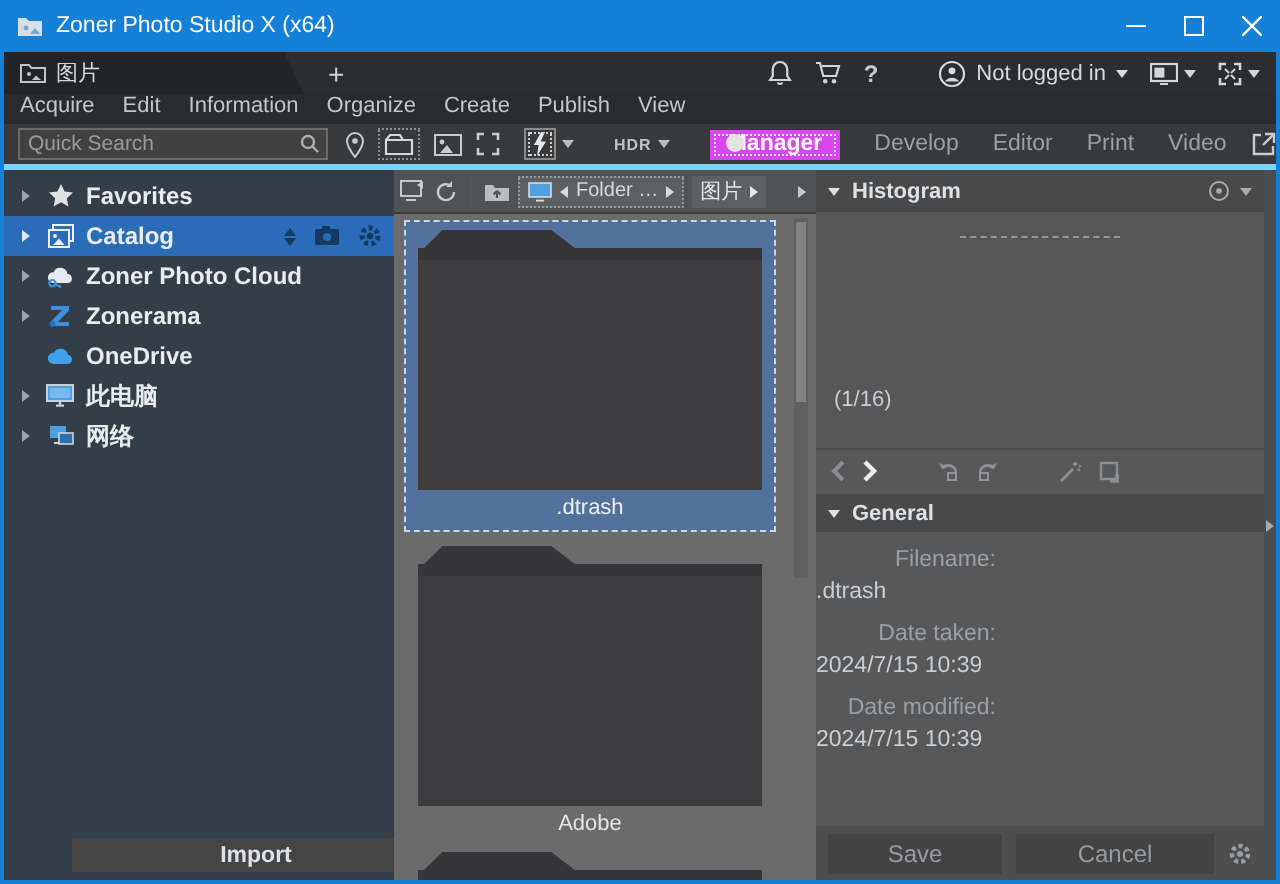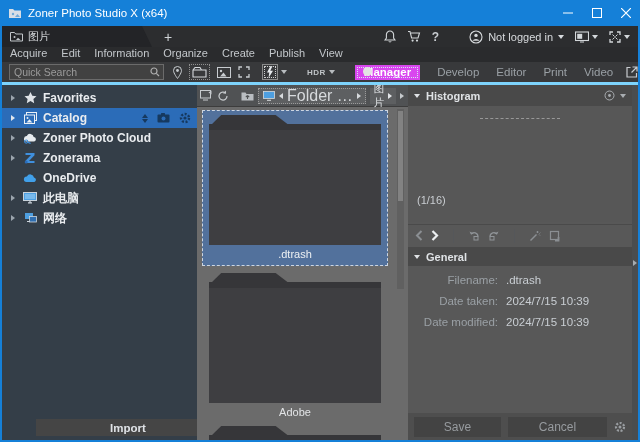--- a/index.html
+++ b/index.html
@@ -55,21 +55,21 @@
   .side-row.selected{background:#2b6cb8;}
   .side-row.selected .trail{margin-left:auto;display:flex;align-items:center;gap:9px;padding-right:6px;color:#16395f;}
   .sortico{display:flex;flex-direction:column;gap:1px;align-items:center;}
   .import-btn{position:absolute;left:6px;bottom:4px;width:184px;height:17px;background:#454545;color:#dfe2e6;font-size:11.5px;font-weight:bold;display:flex;align-items:center;justify-content:center;margin-left:28px;}
 
   
   .browser{position:absolute;left:197px;top:85px;width:211px;height:355px;background:#6b6b6b;overflow:hidden;}
   .btopbar{position:absolute;left:0;top:0;width:211px;height:22px;background:#505254;border-bottom:1px solid #3c3c3c;display:flex;align-items:center;color:#c6cacd;padding:0 3px;gap:4px;}
   .crumbbox{display:flex;align-items:center;gap:4px;background:#5d5f61;border:1px dotted #9a9a9a;padding:1px 4px;height:16px;color:#d7dadd;}
   .crumb-cur{display:flex;align-items:center;gap:4px;font-size:10.5px;color:#e3e6e9;background:#5d5f61;height:16px;padding:1px 4px;}
-  .crumbtxt{font-size:16px;white-space:nowrap;}
+  .crumbtxt{font-size:10px;white-space:nowrap;}
   .tile{position:absolute;left:5px;width:186px;}
   .tile.sel{background:#52719c;outline:1px dashed #cdd6e2;outline-offset:-1px;}
   .folder-glyph{position:relative;margin:5px 6px 0;height:130px;}
   .fg-tab{position:absolute;top:0;left:2px;width:46%;height:11px;background:#363639;clip-path:polygon(0 100%,14% 0,82% 0,100% 100%);}
   .fg-bar{position:absolute;top:9px;left:1px;right:1px;height:6px;background:#363639;}
   .fg-body{position:absolute;top:15px;left:1px;right:1px;bottom:0;background:#3e3e41;}
   .tile-label{height:17px;display:flex;align-items:center;justify-content:center;font-size:11px;color:#eef1f3;}
   .tile.plain .tile-label{color:#e2e4e6;}
   .mscroll{position:absolute;right:4px;top:24px;width:7px;height:180px;background:#606060;}
   .mscroll .mthumb{position:absolute;left:1px;top:2px;width:5px;height:90px;background:#828282;}
@@ -78,21 +78,21 @@
   .inspector{position:absolute;left:408px;top:85px;width:224px;height:355px;background:#585858;}
   .sechead{height:21px;background:#494949;display:flex;align-items:center;padding:0 6px;color:#dfe2e5;gap:6px;}
   .sechead .sectitle{font-size:11px;font-weight:bold;}
   .sechead .hright{margin-left:auto;display:flex;align-items:center;gap:5px;color:#a9adb1;}
   .histo-body{position:absolute;left:0;top:21px;width:224px;height:116px;background:#575757;}
   .histo-dash{position:absolute;left:72px;top:12px;width:80px;border-top:1px dashed #989898;}
   .counter{position:absolute;left:9px;top:88px;font-size:11px;color:#c9cdd1;}
   .navrow{position:absolute;left:0;top:139px;width:224px;height:22px;display:flex;align-items:center;gap:8px;padding:0 7px;border-top:1px solid #4a4a4a;}
   .genhead{position:absolute;left:0;top:162px;width:224px;}
   .fields{position:absolute;left:0;top:187px;width:224px;display:flex;flex-direction:column;gap:5px;}
-  .frow{display:flex;font-size:11.5px;line-height:16px;}
+  .frow{display:flex;font-size:11.5px;line-height:16px;flex-direction:column;}
   .flabel{width:98px;text-align:right;color:#9aa0a5;padding-right:8px;}
   .fvalue{color:#c9ced3;}
   .ifooter{position:absolute;left:0;bottom:0;width:224px;height:27px;background:#4e4e4e;display:flex;align-items:center;gap:7px;padding:0 6px;}
   .ibtn{height:20px;background:#434343;color:#979b9f;font-size:12px;display:flex;align-items:center;justify-content:center;}
   .ibtn.save{width:88px;}
   .ibtn.cancel{width:100px;}
   .collapse-strip{position:absolute;left:632px;top:85px;width:6px;height:355px;background:#4a4d4f;display:flex;align-items:center;justify-content:center;color:#a6abaf;}
   svg{display:block;}
 </style>
 </head>

